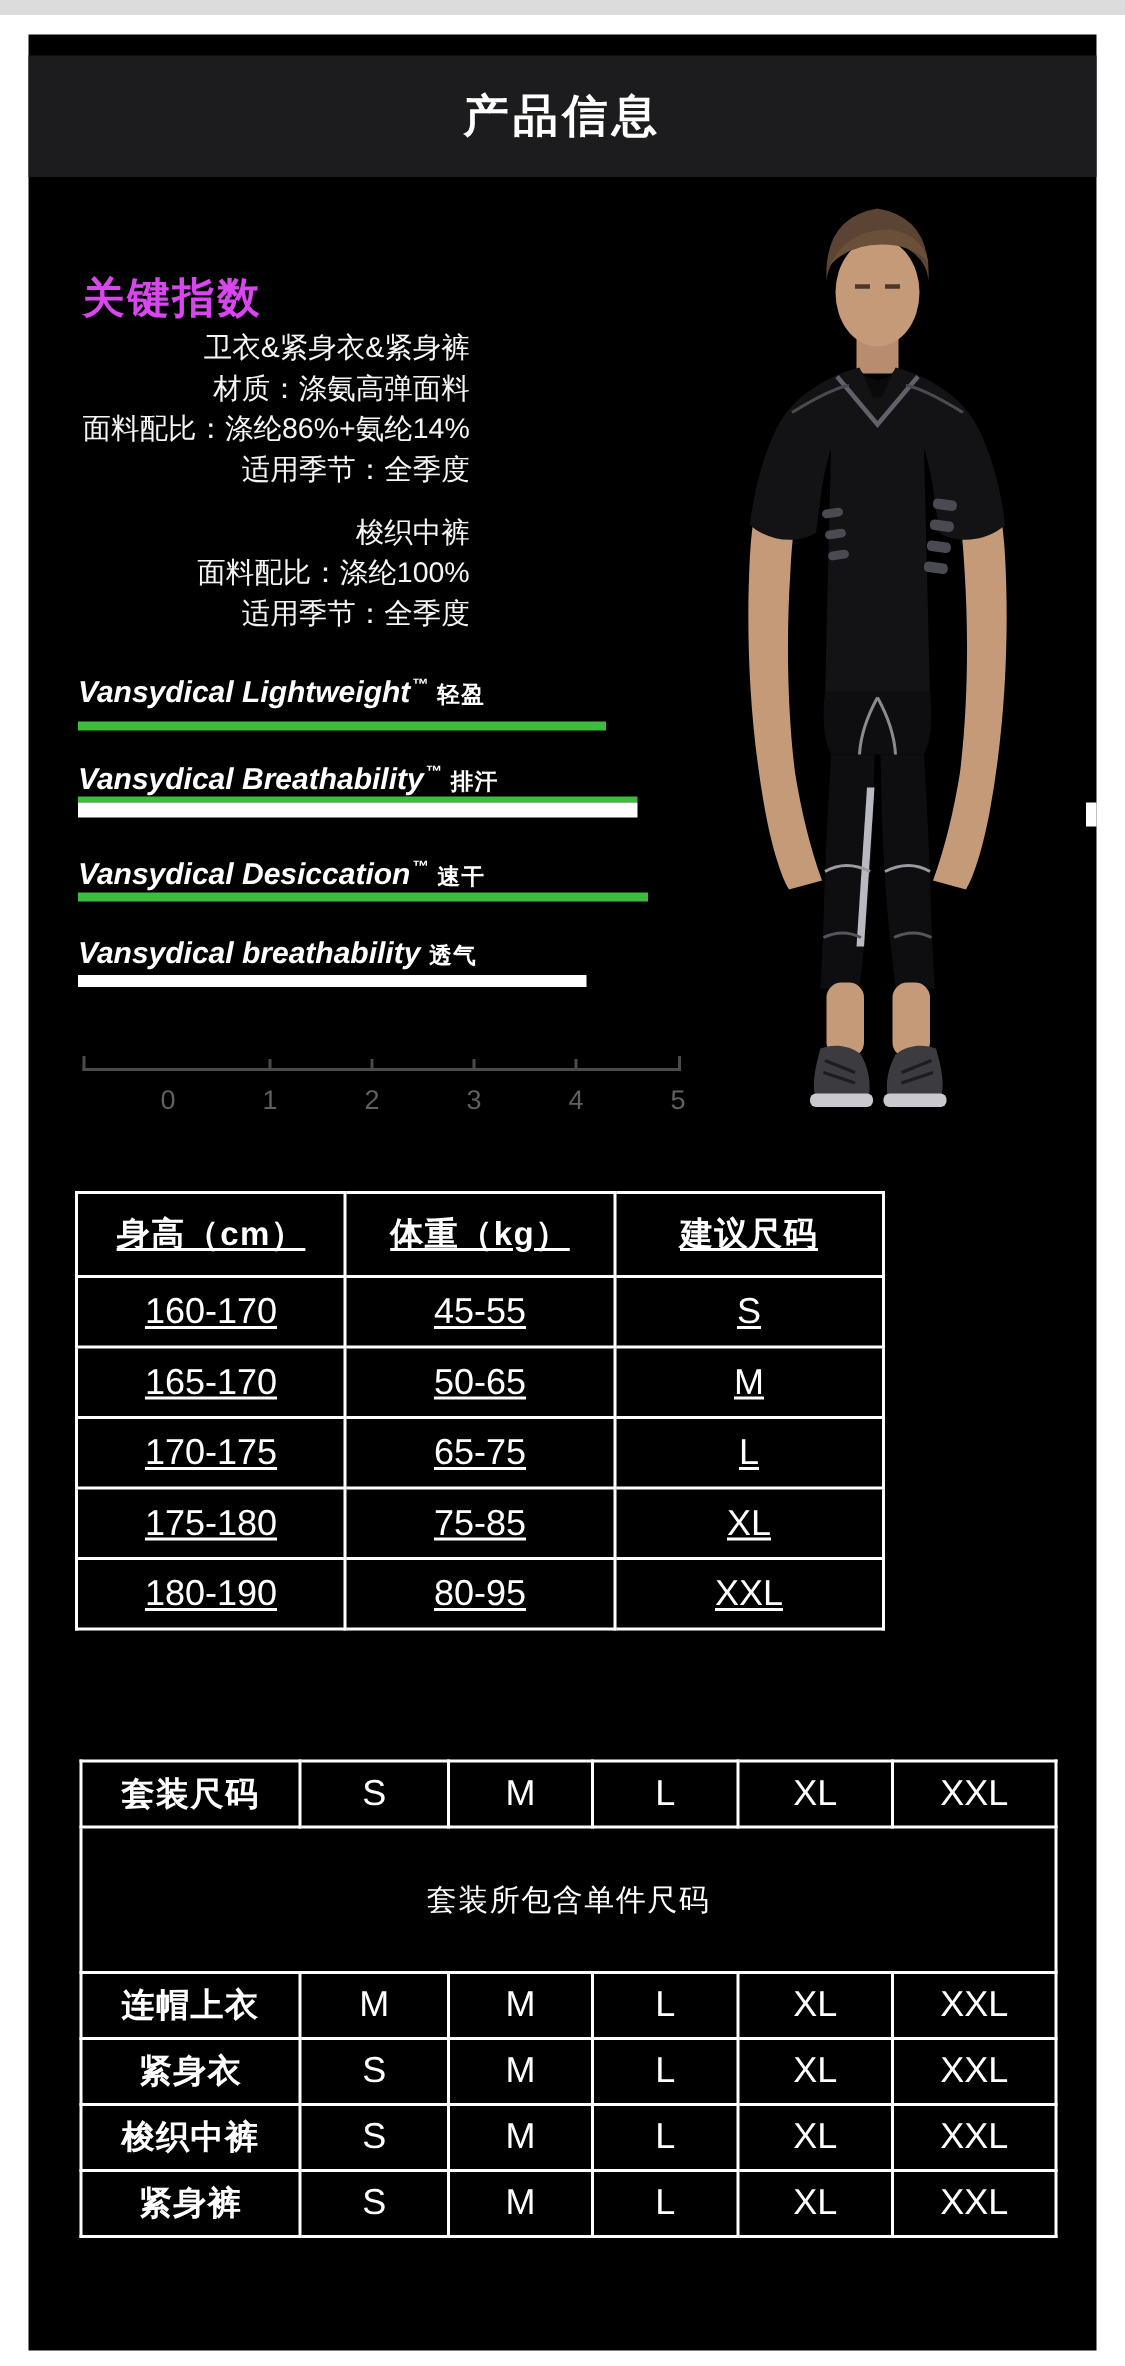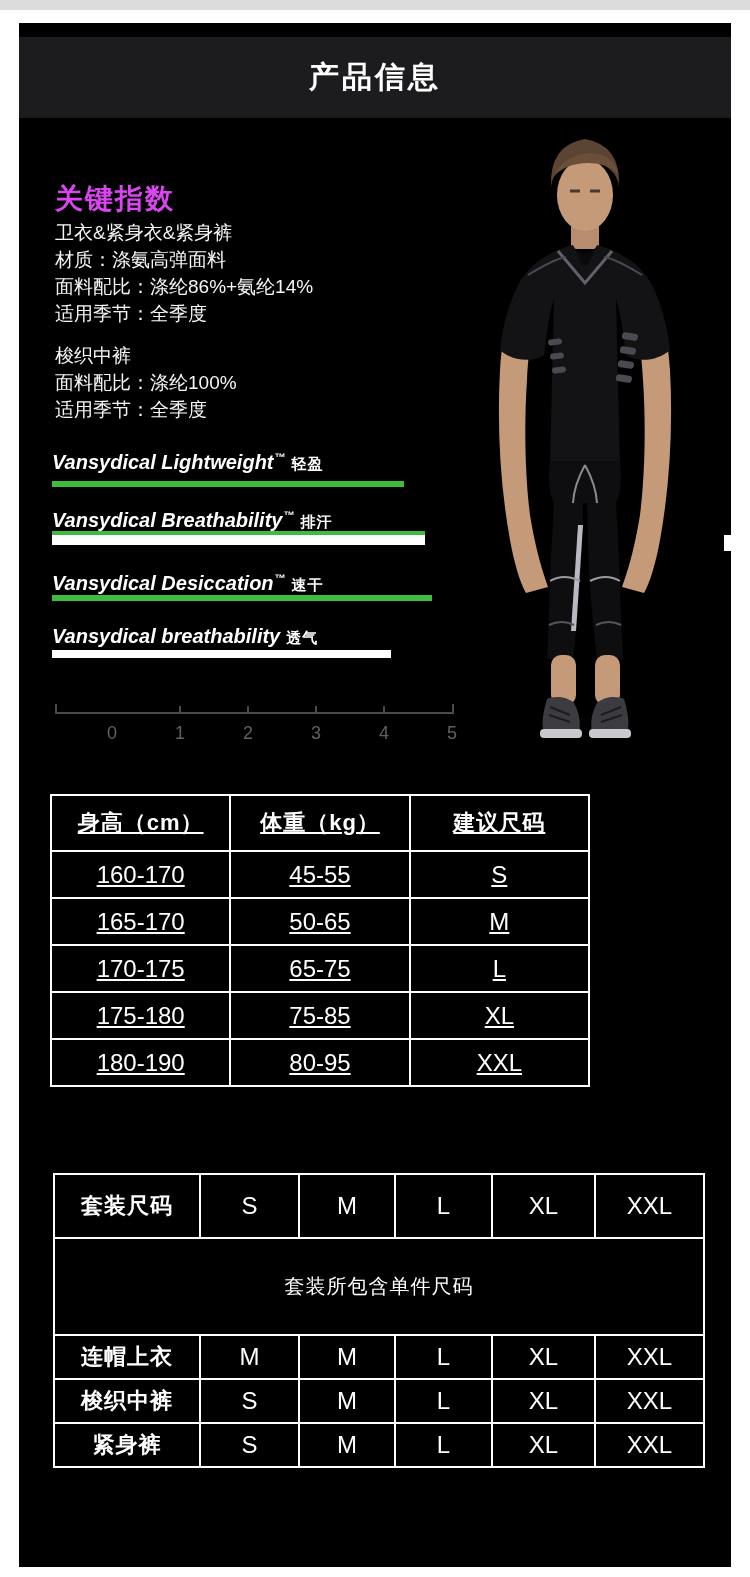--- a/index.html
+++ b/index.html
@@ -7,21 +7,21 @@
   body { font-family:"Liberation Sans", sans-serif; }
   .page { position:relative; width:750px; height:1577px; background:var(--page-bg,#fff); margin:10px auto; overflow:hidden; }
   .content { position:absolute; left:19px; top:13px; width:712px; height:1544px; background:var(--content-bg,#000); }
 
   .header-band { position:absolute; left:0; top:14px; width:712px; height:81px; background:var(--band-bg,#1c1c1e); display:flex; align-items:center; justify-content:center; }
   .header-band .title { color:#fff; font-size:30px; font-weight:bold; letter-spacing:3px; }
 
   .key-heading { position:absolute; left:36px; top:157px; color:#d946ef; font-size:28px; font-weight:bold; letter-spacing:2px; }
   .specs { position:absolute; left:36px; top:196px; color:#f5f5f5; font-size:19px; }
   .spec-group + .spec-group { margin-top:15px; }
-  .spec-line { line-height:27px; white-space:nowrap; }
+  .spec-line { line-height:27px; white-space:nowrap;text-align:right; }
 
   .bars { position:absolute; left:0; top:0; width:712px; }
   .bar-group { position:absolute; left:33px; }
   .bar-label { color:#fff; font-size:20px; font-weight:bold; font-style:italic; white-space:nowrap; }
   .bar-label sup { font-size:11px; font-weight:bold; vertical-align:super; margin-left:1px; }
   .bar-label .cn { font-size:15px; font-weight:600; font-style:normal; margin-left:6px; letter-spacing:1px; }
   .bar-fill { margin-top:0; }
   .fill-green { height:6px; background:var(--green,#3dbc3d); }
   .fill-green-white .stripe { height:4px; background:var(--green,#3dbc3d); }
   .fill-green-white .body { height:10px; background:#fff; }
@@ -36,21 +36,21 @@
   table { border-collapse:collapse; table-layout:fixed; color:#fff; }
   td,th { border:2px solid #fff; text-align:center; vertical-align:middle; }
 
   .size-table { position:absolute; left:31px; top:771px; width:540px;text-decoration:underline; }
   .size-table th { height:56px; font-size:22px; font-weight:bold; letter-spacing:1px; }
   .size-table td { height:47px; font-size:24px; }
 
   .set-table { position:absolute; left:34px; top:1150px; width:650px; }
   .set-table th.corner { font-size:22px; font-weight:bold; letter-spacing:1px; }
   .set-table th.size { font-size:24px; font-weight:normal; }
-  .set-table thead th { height:64px; }
+  .set-table thead th { height:44px; }
   .set-table .merged td { height:97px; font-size:20px; letter-spacing:1px; }
   .set-table tbody.items th { height:44px; font-size:22px; font-weight:bold; letter-spacing:1px; }
   .set-table tbody.items td { height:44px; font-size:24px; }
 
   .model { position:absolute; left:451px; top:102px; width:261px; height:625px; }
   .white-notch { position:absolute; left:705px; top:512px; width:7px; height:16px; background:#fff; }
 </style>
 </head>
 <body>
 
@@ -220,20 +220,28 @@
       <tbody class="items">
           <tr>
             <th>连帽上衣</th>
             <td>M</td>
             <td>M</td>
             <td>L</td>
             <td>XL</td>
             <td>XXL</td>
           </tr>
           <tr>
+            <th>紧身衣</th>
+            <td>S</td>
+            <td>M</td>
+            <td>L</td>
+            <td>XL</td>
+            <td>XXL</td>
+          </tr>
+          <tr>
             <th>梭织中裤</th>
             <td>S</td>
             <td>M</td>
             <td>L</td>
             <td>XL</td>
             <td>XXL</td>
           </tr>
           <tr>
             <th>紧身裤</th>
             <td>S</td>

